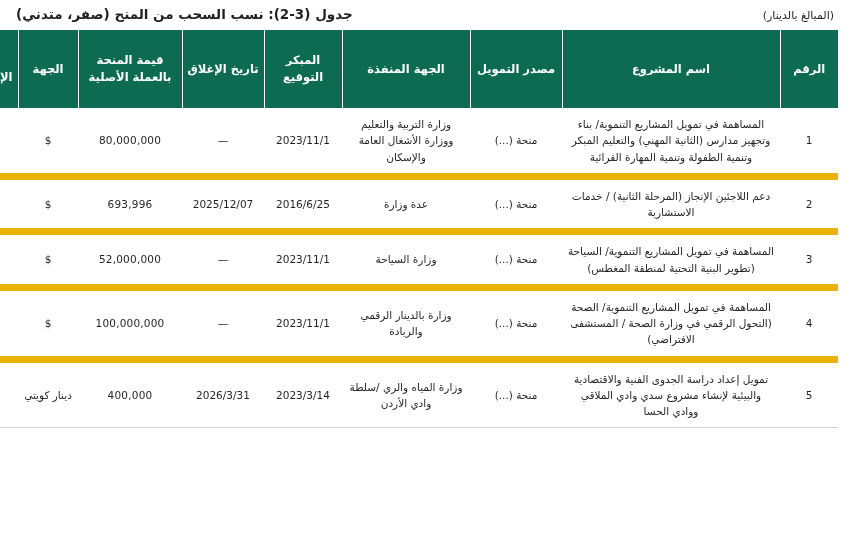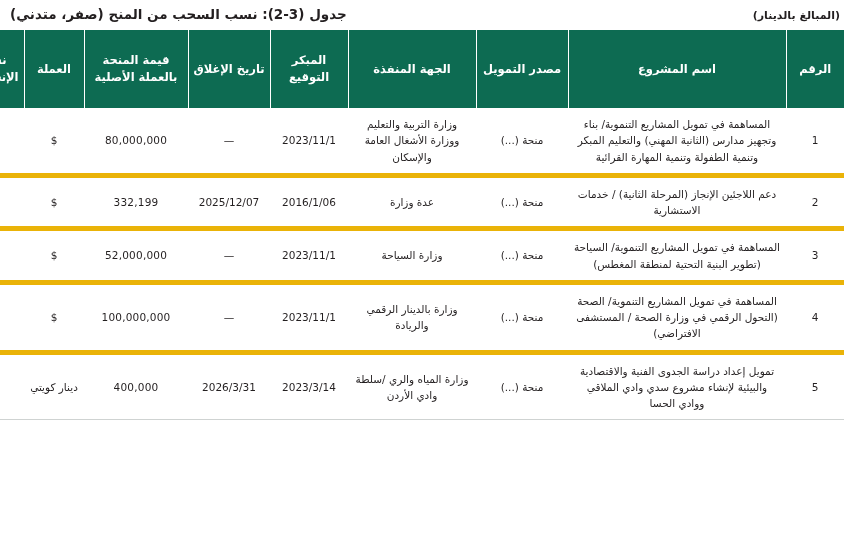--- a/index.html
+++ b/index.html
@@ -12,21 +12,21 @@
     height: 553px;
     font-family: "DejaVu Sans", "Liberation Sans", sans-serif;
     color: #231f20;
     overflow: hidden;
   }
   .page {
     position: relative;
     width: 850px;
     height: 553px;
     box-sizing: border-box;
-    padding: 0 6px;
+    padding: 0 12px;
   }
   .caption-row {
     display: flex;
     flex-direction: row-reverse;
     align-items: baseline;
     justify-content: space-between;
     height: 30px;
     padding: 6px 4px 0 4px;
     box-sizing: border-box;
   }
@@ -34,21 +34,20 @@
     font-size: 13.5px;
     font-weight: bold;
     color: #231f20;
     white-space: nowrap;
     margin-right: 160px;
   }
   .caption-note {
     font-size: 11px;
     color: #231f20;
     white-space: nowrap;
-    font-weight: bold;
   }
   table.grant-table {
     width: 822px;
     border-collapse: collapse;
     table-layout: fixed;
     direction: rtl;
   }
   table.grant-table thead th {
     background: #0d6b52;
     color: #ffffff;
@@ -65,21 +64,21 @@
   table.grant-table thead th:last-child {
     border-left: none;
   }
   table.grant-table tbody td {
     font-size: 10.5px;
     line-height: 1.55;
     color: #231f20;
     text-align: center;
     vertical-align: middle;
     padding: 8px 5px;
-    border-bottom: 5px solid #eab308;
+    border-bottom: 7px solid #eab308;
     box-sizing: border-box;
   }
   table.grant-table tbody tr:last-child td {
     border-bottom: 1px solid #cfd3d2;
   }
   td.project-name {
     text-align: center;
     color: #231f20;
     line-height: 1.6;
   }
@@ -125,44 +124,44 @@
     </colgroup>
     <thead>
       <tr>
         <th>الرقم</th>
         <th>اسم المشروع</th>
         <th>مصدر التمويل</th>
         <th>الجهة المنفذة</th>
         <th>المبكر التوقيع</th>
         <th>تاريخ الإغلاق</th>
         <th>قيمة المنحة بالعملة الأصلية</th>
-        <th>العملة</th>
+        <th>الجهة</th>
         <th>نسبة الإنجاز %</th>
       </tr>
     </thead>
     <tbody>
       <tr>
         <td class="num-col">1</td>
         <td class="project-name">المساهمة في تمويل المشاريع التنموية/ بناء وتجهيز مدارس (الثانية المهني) والتعليم المبكر وتنمية الطفولة وتنمية المهارة القرائية</td>
         <td>منحة (...)</td>
         <td>وزارة التربية والتعليم ووزارة الأشغال العامة والإسكان</td>
         <td class="date-col">2023/11/1</td>
         <td class="date-col">—</td>
         <td class="amount-col">80,000,000</td>
         <td class="currency-col">$</td>
         <td class="pct-col">0</td>
       </tr>
       <tr>
         <td class="num-col">2</td>
         <td class="project-name">دعم اللاجئين الإنجاز (المرحلة الثانية) / خدمات الاستشارية</td>
         <td>منحة (...)</td>
         <td>عدة وزارة</td>
-        <td class="date-col">2016/1/06</td>
+        <td class="date-col">2016/6/25</td>
         <td class="date-col">2025/12/07</td>
-        <td class="amount-col">332,199</td>
+        <td class="amount-col">693,996</td>
         <td class="currency-col">$</td>
         <td class="pct-col">0</td>
       </tr>
       <tr>
         <td class="num-col">3</td>
         <td class="project-name">المساهمة في تمويل المشاريع التنموية/ السياحة (تطوير البنية التحتية لمنطقة المغطس)</td>
         <td>منحة (...)</td>
         <td>وزارة السياحة</td>
         <td class="date-col">2023/11/1</td>
         <td class="date-col">—</td>

